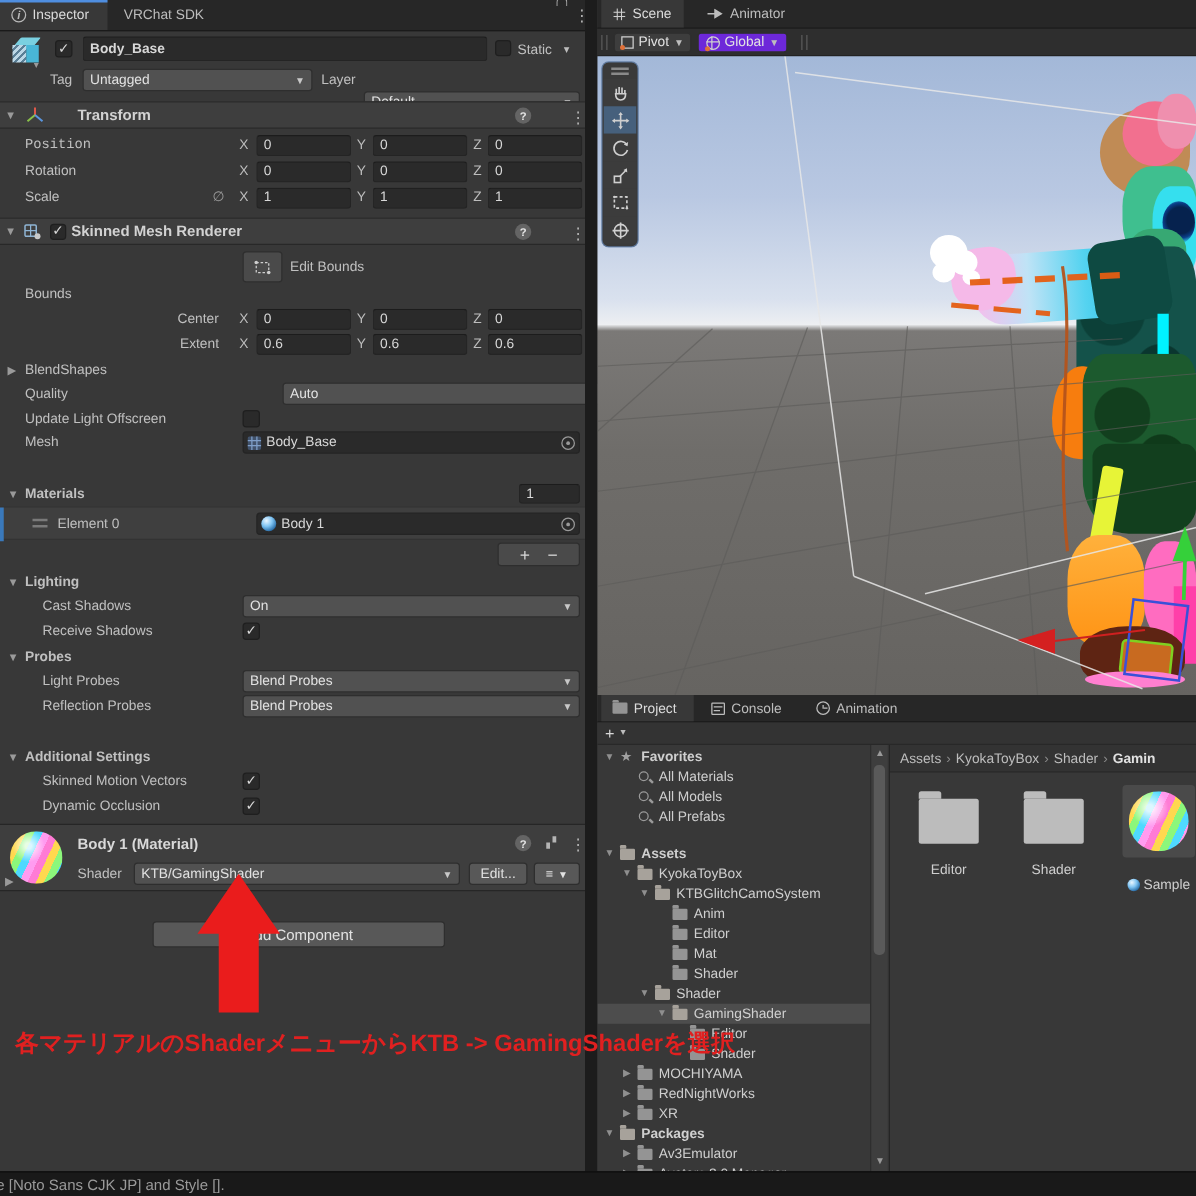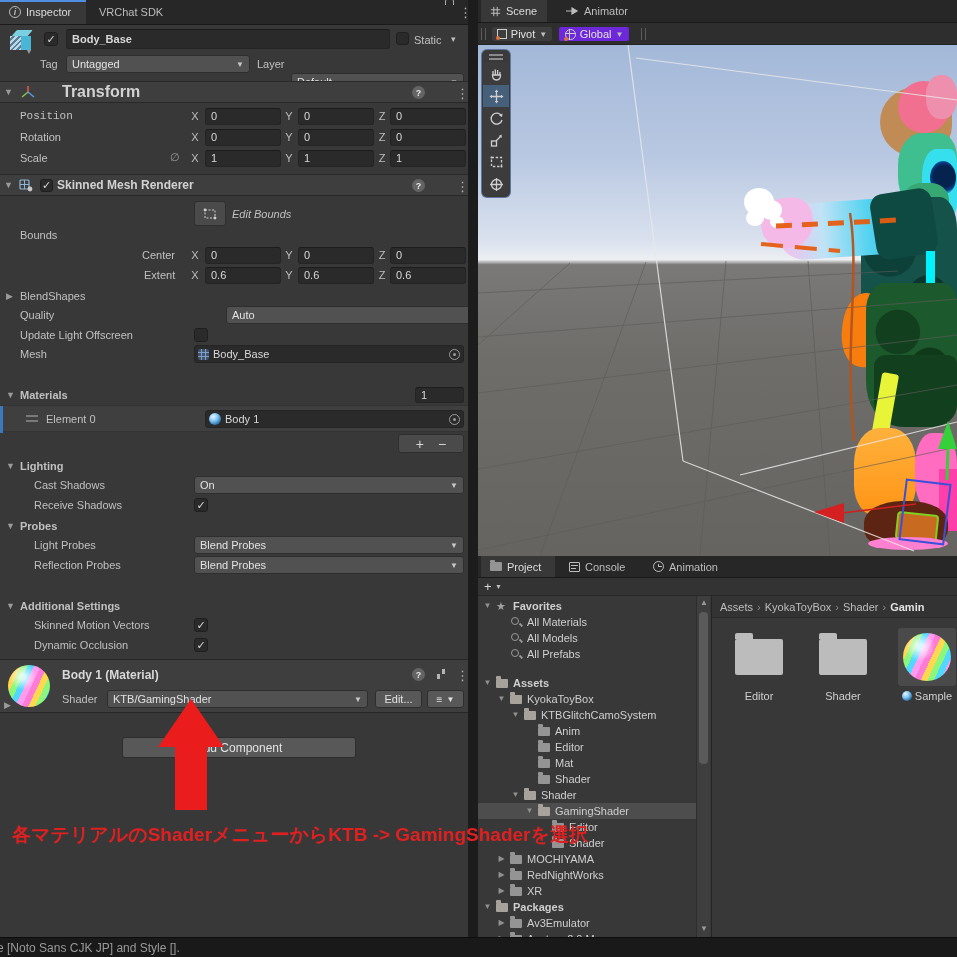--- a/index.html
+++ b/index.html
@@ -126,21 +126,21 @@
         <span class="car">▼</span>
     </div>
 
     <div class="abs hdr" style="left:0;top:81px;width:468px;height:22px;">
       <span class="arrow" style="margin-left:4px;">▼</span>
       <svg width="16" height="14" style="margin:0 4px;">
           <line x1="8" y1="7" x2="8" y2="1" stroke="#e0584a" stroke-width="1.6"></line>
           <line x1="8" y1="7" x2="2" y2="12" stroke="#8ac14a" stroke-width="1.6"></line>
           <line x1="8" y1="7" x2="14" y2="12" stroke="#5a96e0" stroke-width="1.6"></line>
         </svg>
-      <span class="b" style="margin-left:22px;font-size:16px;">Transform</span>
+      <span class="b" style="margin-left:22px;font-size:12px;">Transform</span>
       <span class="qicon abs" style="left:412px;top:4px;">?</span>
       <span class="preset abs" style="left:434px;top:5px;">
           <i></i>
           <em></em>
         </span>
       <span class="kebab abs" style="left:456px;top:4px;">⋮</span>
     </div>
 
     <div class="vrow" style="top:107px;">
       <span class="lbl abs" style="left:20px;font-family:Liberation Mono, monospace;">Position</span>
@@ -207,21 +207,21 @@
       <span class="kebab abs" style="left:456px;top:4px;">⋮</span>
     </div>
 
     <div class="abs btn" style="left:194px;top:201px;width:32px;height:25px;background:#4a4a4a;">
       <svg width="16" height="14">
           <rect x="3" y="3" width="10" height="8" fill="none" stroke="#cfcfcf" stroke-dasharray="2 1.5"></rect>
           <circle cx="3" cy="3" r="1.4" fill="#cfcfcf"></circle>
           <circle cx="13" cy="11" r="1.4" fill="#cfcfcf"></circle>
         </svg>
     </div>
-    <span class="abs lbl" style="left:232px;top:208px;font-style:italic;">Edit Bounds</span>
+    <span class="abs lbl" style="left:232px;top:208px;">Edit Bounds</span>
     <span class="abs lbl" style="left:20px;top:229px;">Bounds</span>
 
     <div class="vrow" style="top:246px;">
       <span class="lbl abs" style="left:142px;">Center</span>
       <span class="xyz abs" style="left:190px;">X</span>
       <div class="field num" style="left:205px;">
           <span>0</span>
         </div>
       <span class="xyz abs" style="left:284px;">Y</span>
       <div class="field num" style="left:298px;">
@@ -707,21 +707,21 @@
               <div class="bigfolder"></div>
             </div>
             <div style="margin-top: 4px; display: flex; align-items: center; gap: 3px; color: rgb(207, 207, 207); font-size: 11px;">
               <span>Shader</span>
             </div>
           </div>
           <div style="display: flex; flex-direction: column; align-items: center; width: 58px;">
             <div style="width: 58px; height: 58px; display: flex; align-items: center; justify-content: center; border-radius: 3px; background: rgb(74, 74, 74);">
               <div class="rainbow" style="width: 48px; height: 48px;"></div>
             </div>
-            <div style="margin-top: 4px; display: flex; align-items: center; gap: 3px; color: rgb(207, 207, 207); font-size: 11px; justify-content: flex-end;">
+            <div style="margin-top: 16px; display: flex; align-items: center; gap: 3px; color: rgb(207, 207, 207); font-size: 11px; justify-content: flex-end;">
               <span class="sphere-sm" style="width: 10px; height: 10px;"></span>
               <span>Sample</span>
             </div>
           </div>
         </div>
     </div>
   </div>
 
   <div class="abs" style="left:12px;top:822px;z-index:40;font-size:19px;font-weight:bold;color:#e02020;white-space:nowrap;">
     <span>各マテリアルのShaderメニューからKTB -&gt; GamingShaderを選択</span>

